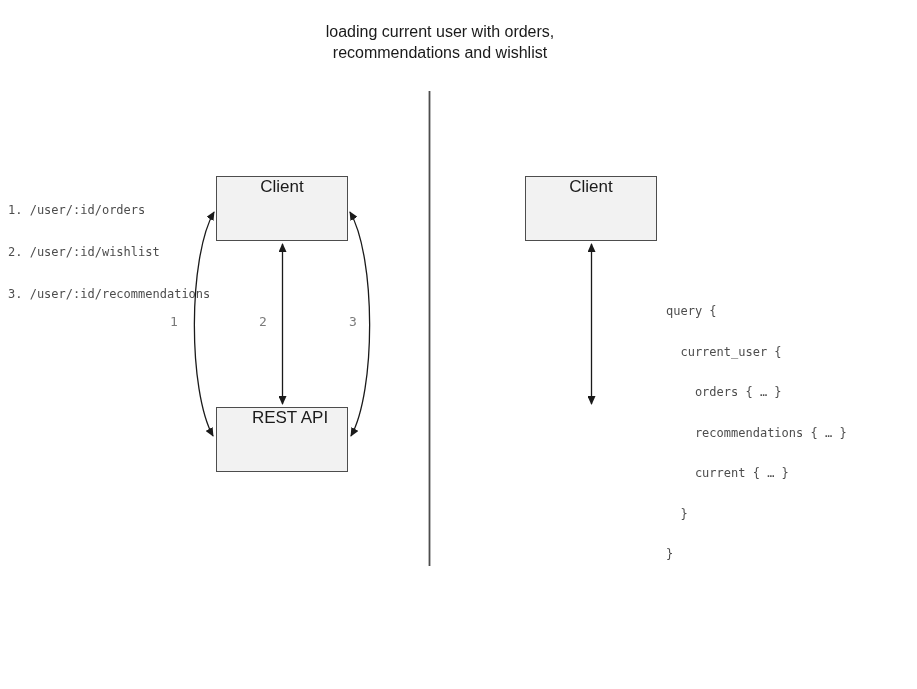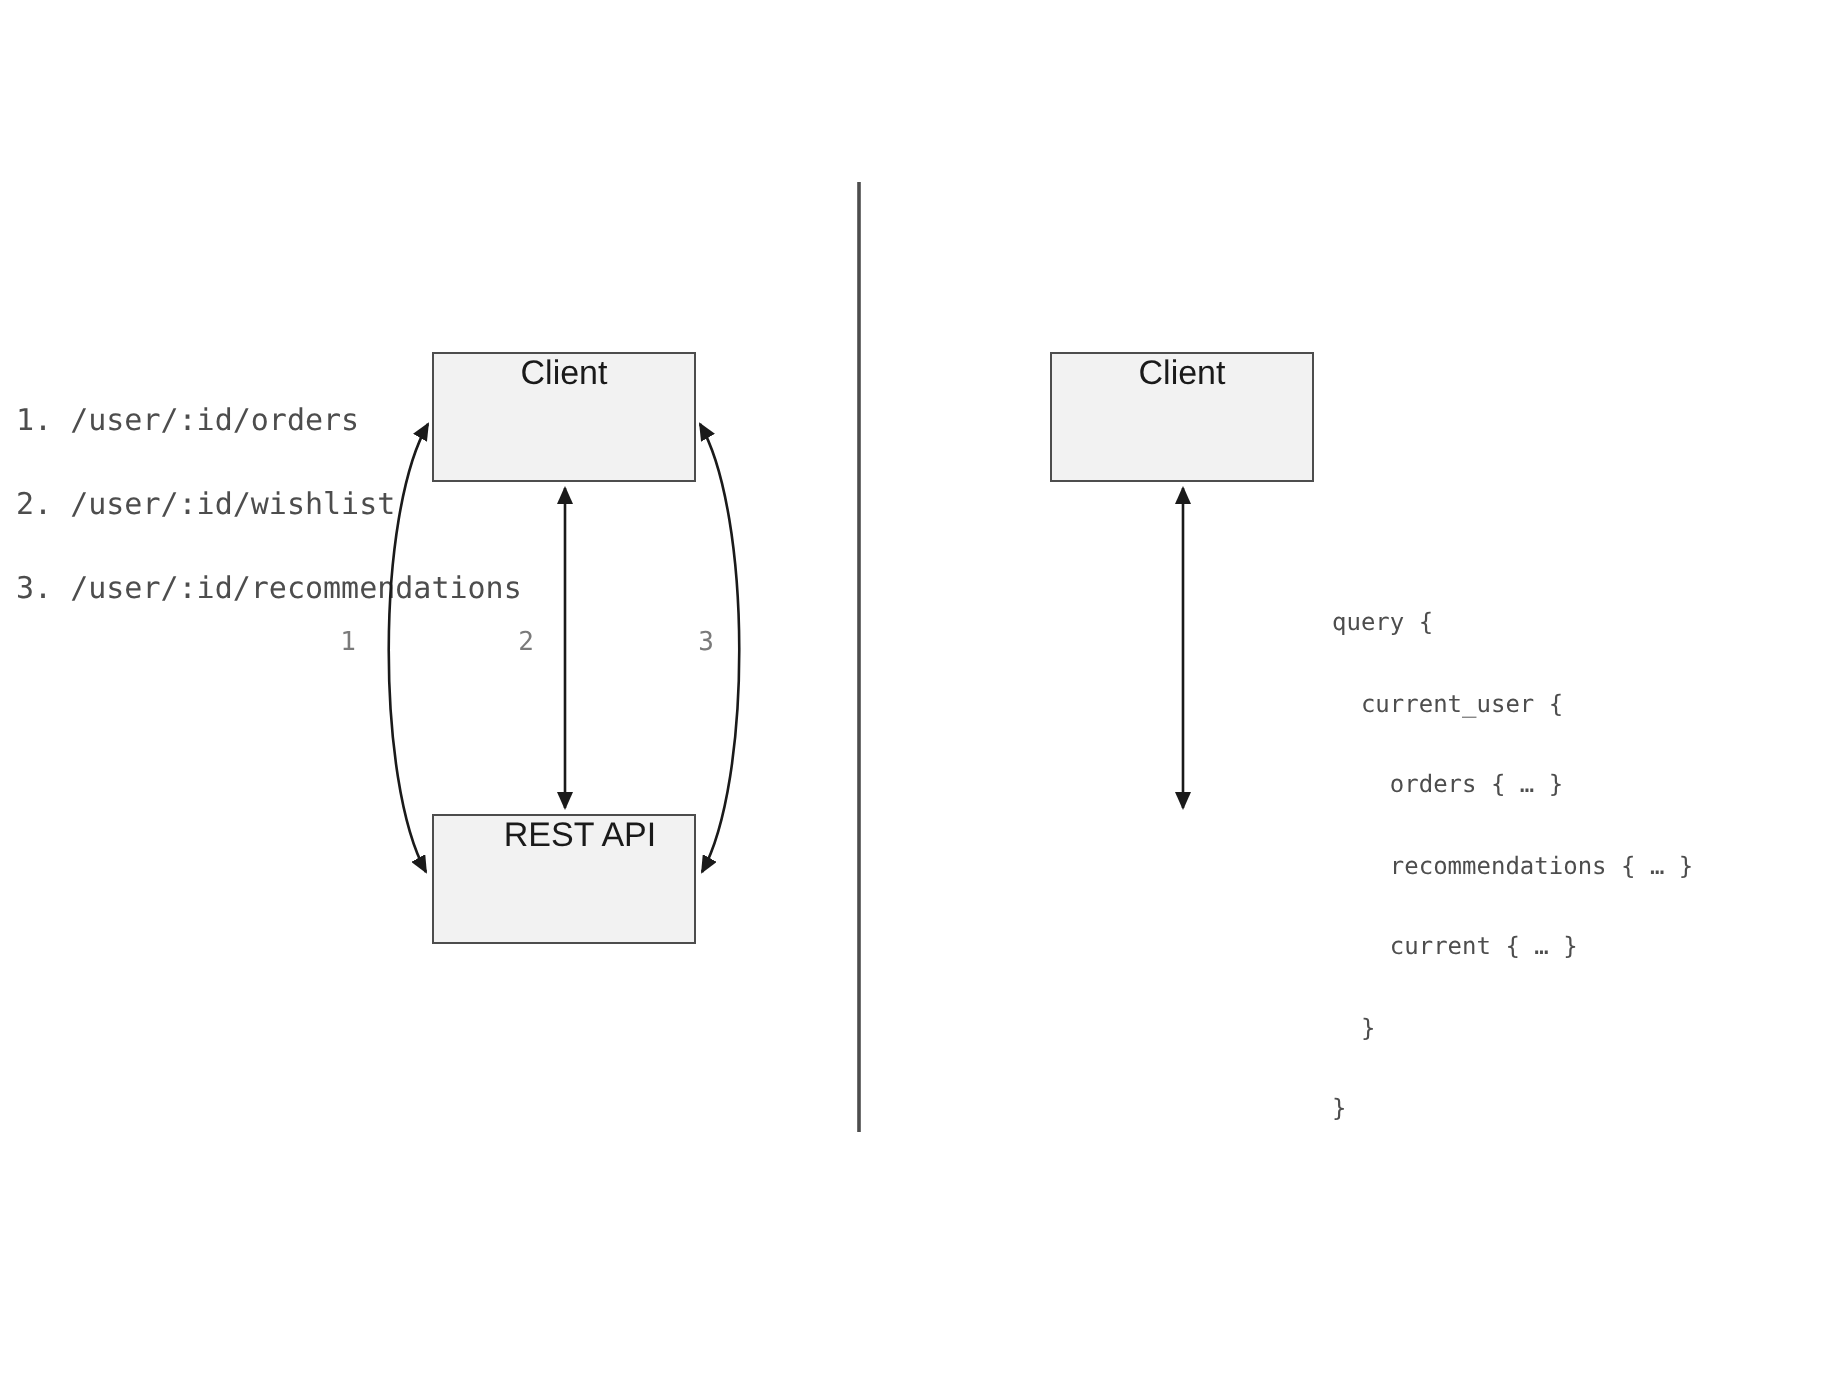--- a/index.html
+++ b/index.html
@@ -40,21 +40,21 @@
   .node-client-right { left: 525px; top: 176px; }
   .node-graphql-api  { left: 525px; top: 407px; }
   .mono {
     font-family: "DejaVu Sans Mono", monospace;
     color: #4d4d4d;
   }
   .endpoints {
     position: absolute;
     left: 8px;
     top: 175px;
-    font-size: 15px;
+    font-size: 12px;
     line-height: 14px;
     white-space: pre;
   }
   .query-code {
     position: absolute;
     left: 666px;
     top: 278px;
     font-size: 12px;
     line-height: 13.5px;
     white-space: pre;
@@ -76,20 +76,24 @@
     left: 0; top: 0;
     width: 917px; height: 689px;
     pointer-events: none;
   }
 </style>
 </head>
 <body>
 
 <div class="canvas">
 
+  <div class="title">
+    <div>loading current user with orders,</div>
+    <div>recommendations and wishlist</div>
+  </div>
 
   <div class="endpoints mono">
     <div>1. /user/:id/orders</div>
     <div>2. /user/:id/wishlist</div>
     <div>3. /user/:id/recommendations</div>
   </div>
 
   <svg class="arrows-layer" viewBox="0 0 917 689">
     <defs>
       <marker id="ah" markerUnits="userSpaceOnUse" markerWidth="9" markerHeight="8" refX="8" refY="4" orient="auto-start-reverse">

